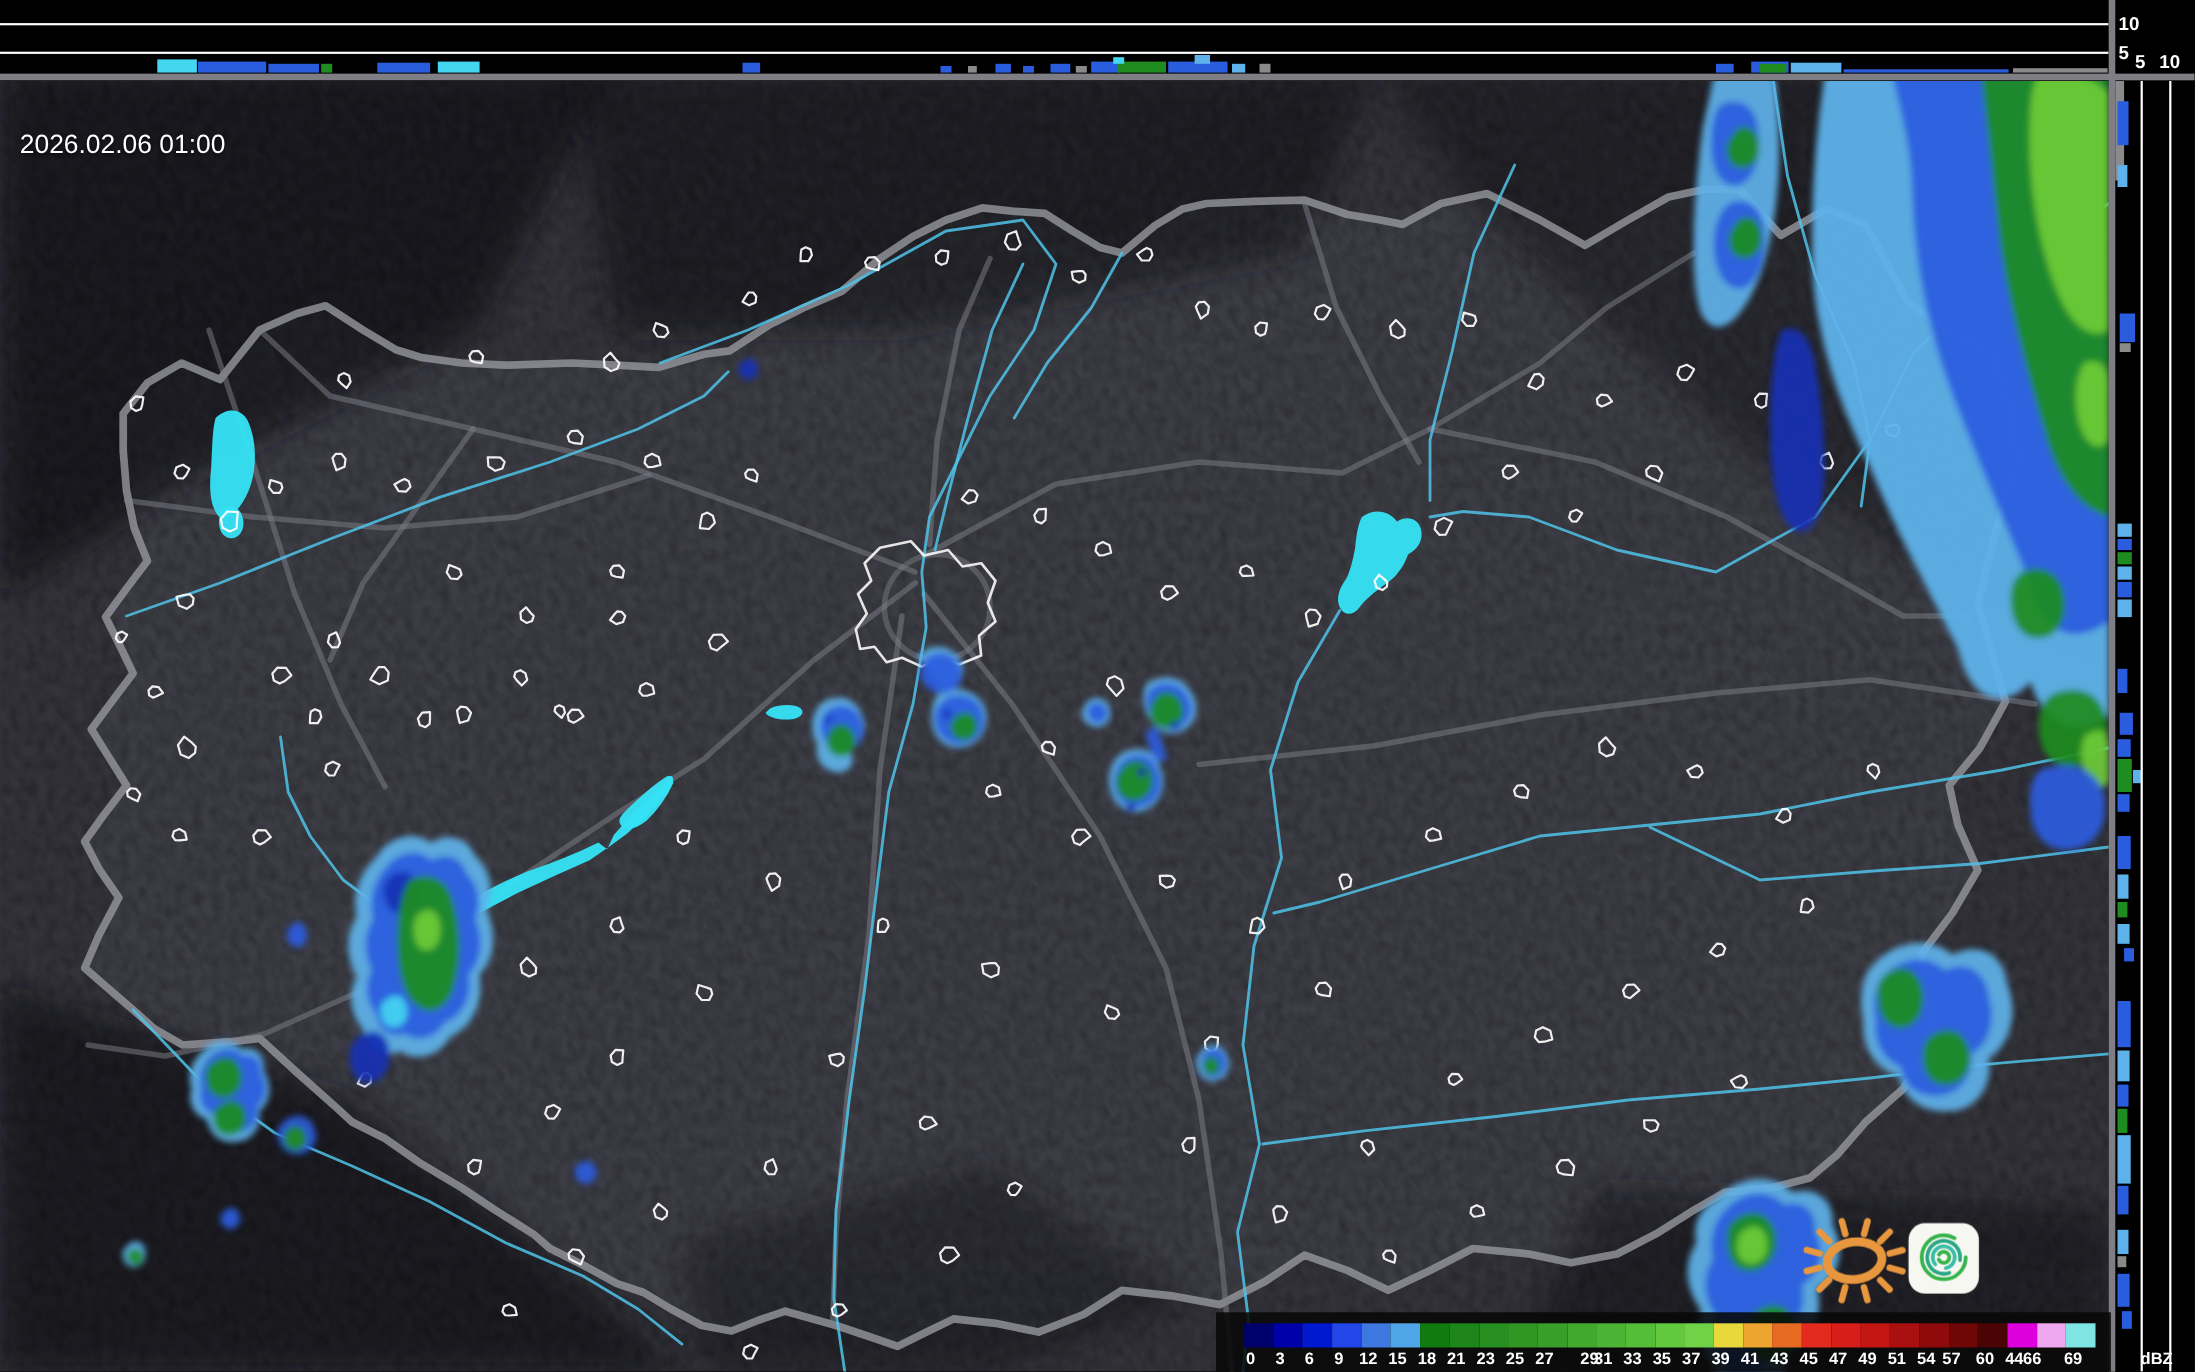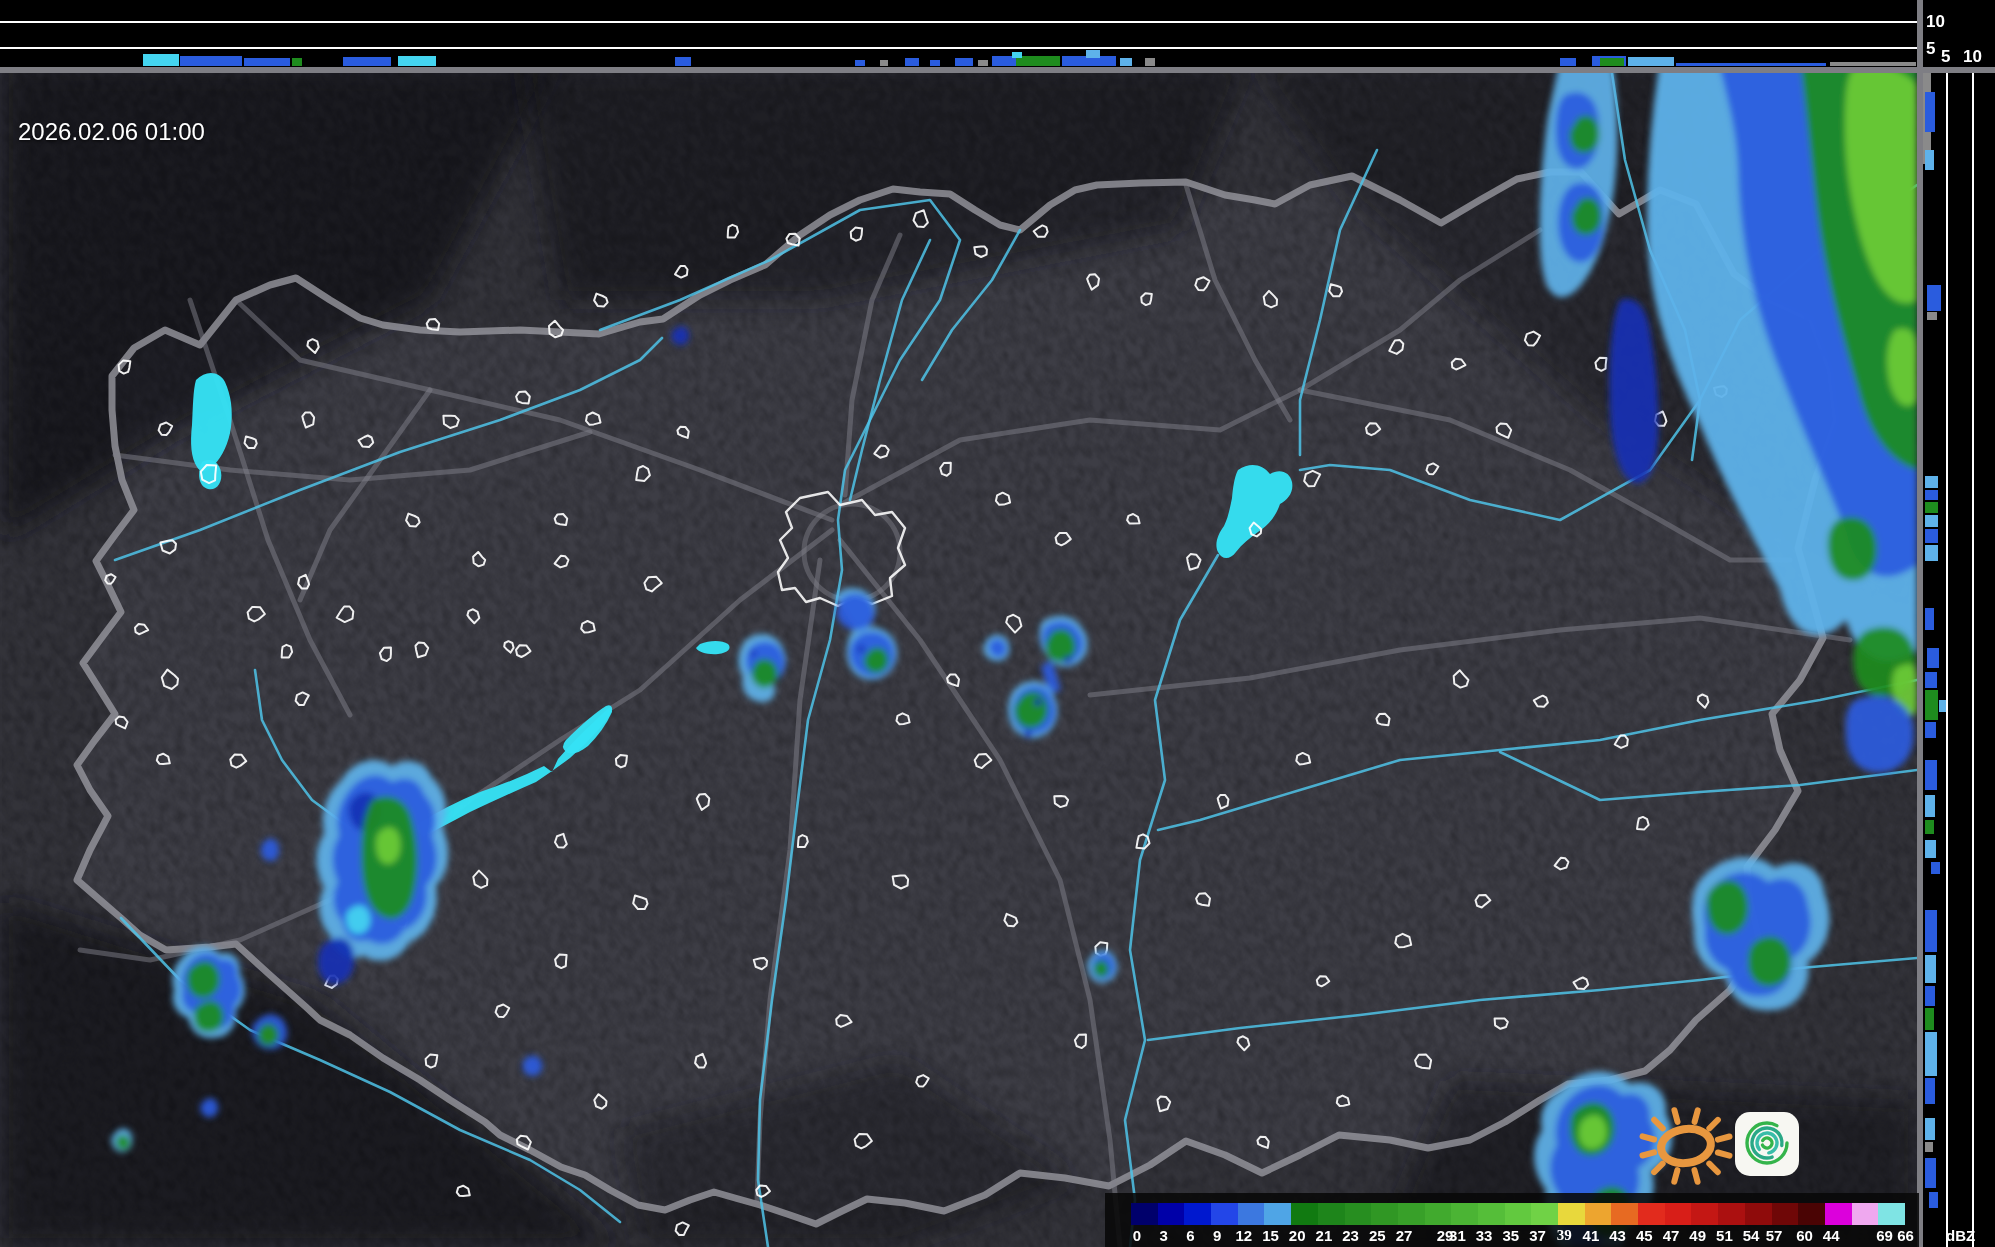--- a/index.html
+++ b/index.html
@@ -407,42 +407,42 @@
         <div class="cb-cell" style="background: rgb(239, 168, 239);"></div>
         <div class="cb-cell" style="background: rgb(127, 228, 228);"></div>
       </div>
     <div id="cb-ticks">
         <span class="cb-tick" style="left: 32px;">0</span>
         <span class="cb-tick" style="left: 58.7px;">3</span>
         <span class="cb-tick" style="left: 85.4px;">6</span>
         <span class="cb-tick" style="left: 112.1px;">9</span>
         <span class="cb-tick" style="left: 138.8px;">12</span>
         <span class="cb-tick" style="left: 165.5px;">15</span>
-        <span class="cb-tick" style="left: 192.2px;">20</span>
+        <span class="cb-tick" style="left: 192.2px;">18</span>
         <span class="cb-tick" style="left: 218.9px;">21</span>
         <span class="cb-tick" style="left: 245.6px;">23</span>
         <span class="cb-tick" style="left: 272.3px;">25</span>
         <span class="cb-tick" style="left: 299px;">27</span>
         <span class="cb-tick" style="left: 340px;">29</span>
         <span class="cb-tick" style="left: 352.4px;">31</span>
         <span class="cb-tick" style="left: 379.1px;">33</span>
         <span class="cb-tick" style="left: 405.8px;">35</span>
         <span class="cb-tick" style="left: 432.5px;">37</span>
-        <span class="cb-tick" style="left: 459.2px; font-family: Liberation Serif, serif;">39</span>
+        <span class="cb-tick" style="left: 459.2px;">39</span>
         <span class="cb-tick" style="left: 485.9px;">41</span>
         <span class="cb-tick" style="left: 512.6px;">43</span>
         <span class="cb-tick" style="left: 539.3px;">45</span>
         <span class="cb-tick" style="left: 566px;">47</span>
         <span class="cb-tick" style="left: 592.7px;">49</span>
         <span class="cb-tick" style="left: 619.4px;">51</span>
         <span class="cb-tick" style="left: 646.1px;">54</span>
         <span class="cb-tick" style="left: 653px; padding-left: 32px;">57</span>
         <span class="cb-tick" style="left: 699.5px;">60</span>
         <span class="cb-tick" style="left: 726.2px;">44</span>
-        <span class="cb-tick" style="left: 780px; padding-left: 41px;">66</span>
+        <span class="cb-tick" style="left: 722px; padding-left: 41px;">66</span>
         <span class="cb-tick" style="left: 779.6px;">69</span>
         <span id="cb-unit" style="left: 841px;">dBZ</span>
       </div>
   </div>
 
   <div id="logo">
     <svg width="96" height="96" viewBox="0 0 96 96">
       <g id="sun-rays">
           <line x1="79.89086927843894" y1="43.57298620269612" x2="91.4875490160531" y2="40.48801957999026" stroke="#E8973F" stroke-width="6" stroke-linecap="round"></line>
           <line x1="79.86013205011739" y1="56.513917507743166" x2="91.44563461379644" y2="59.640597911459885" stroke="#E8973F" stroke-width="6" stroke-linecap="round"></line>

